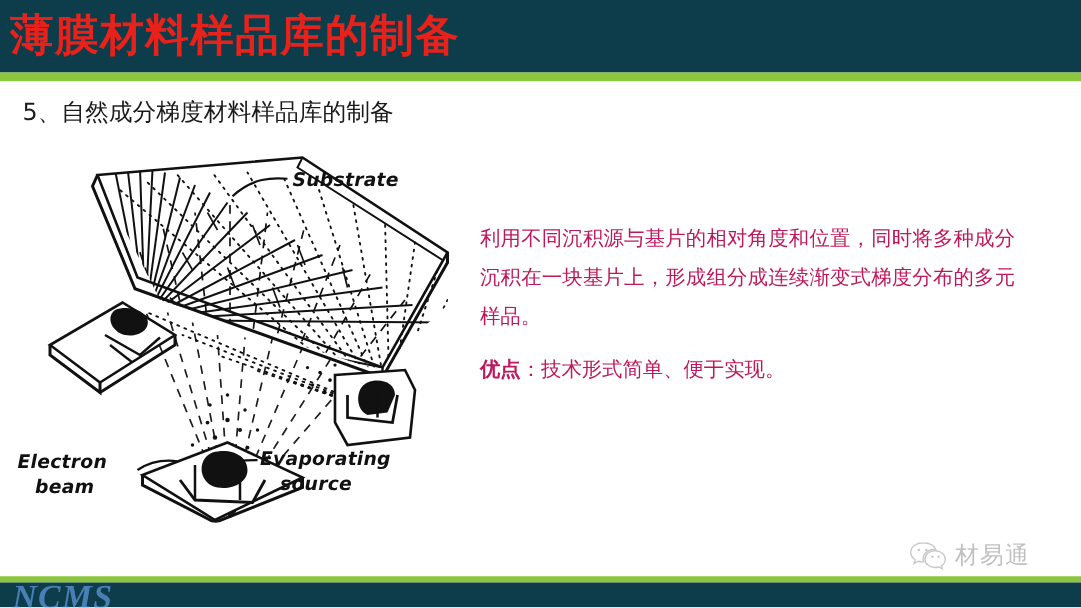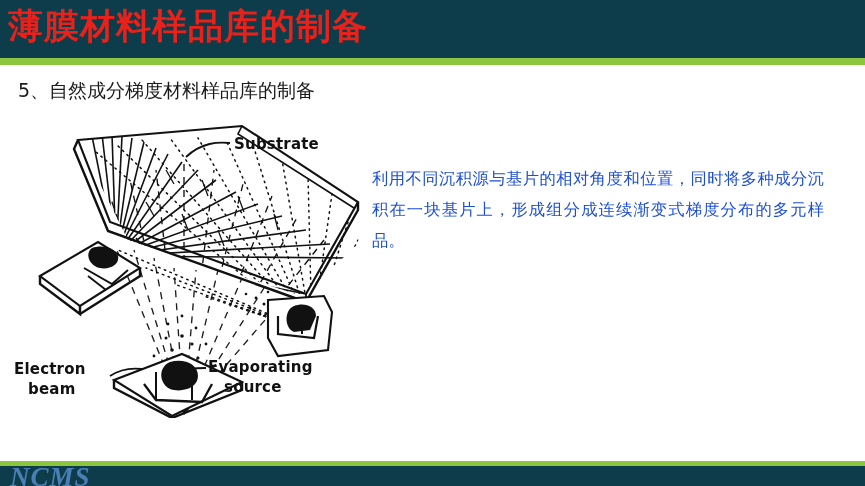--- a/index.html
+++ b/index.html
@@ -32,21 +32,21 @@
   .header-title {
     position: absolute;
     left: 8px;
     top: 6px;
     font-size: 35px;
     line-height: 46px;
     font-weight: 700;
     color: #e8211b;
     letter-spacing: 1px;
     white-space: nowrap;
-    font-family: Liberation Mono, monospace;
+    font-family: Liberation Serif, serif;
   }
   .header-rule {
     position: absolute;
     left: 0;
     top: 58px;
     width: 865px;
     height: 7px;
     background: #8cc63e;
   }
 
@@ -63,41 +63,42 @@
   }
 
   
   .body-col {
     position: absolute;
     left: 372px;
     top: 163px;
     width: 452px;
   }
   .body-col p {
-    margin: 0;
+    margin: 12px;
     font-size: 16.3px;
     line-height: 31px;
-    color: #1d4ed8;
+    color: #be185d;
     text-align: justify;
     font-family: "DejaVu Sans", "Liberation Sans", sans-serif;
   }
   .body-col p.para-flow {
     text-indent: 0;
   }
   .lbl-bold {
     font-weight: 700;
   }
 
   
   .diagram {
     position: absolute;
     left: 6px;
     top: 118px;
     width: 356px;
     height: 300px;
+    font-style: italic;
   }
   .diagram svg {
     display: block;
   }
   .diag-label {
     font-family: "DejaVu Sans", "Liberation Sans", sans-serif;
     font-size: 15px;
     font-weight: 700;
     fill: #111111;
     letter-spacing: 0.2px;
@@ -344,20 +345,34 @@
       <text class="diag-label" x="228" y="31">Substrate</text>
       <text class="diag-label" x="8" y="256">Electron</text>
       <text class="diag-label" x="22" y="276">beam</text>
       <text class="diag-label" x="202" y="254">Evaporating</text>
       <text class="diag-label" x="218" y="274">source</text>
     </svg>
   </div>
 
   <div class="body-col">
     <p class="para-flow">利用不同沉积源与基片的相对角度和位置，同时将多种成分沉积在一块基片上，形成组分成连续渐变式梯度分布的多元样品。</p>
+    <p><span class="lbl-bold">优点</span><span>：技术形式简单、便于实现。</span></p>
   </div>
 
+  <div class="wechat-mark">
+    <span class="wechat-icon">
+      <svg viewBox="0 0 30 24" width="30" height="24" xmlns="http://www.w3.org/2000/svg">
+        <path d="M11.2 2.2C5.9 2.2 1.6 5.6 1.6 9.8c0 2.4 1.4 4.6 3.6 6l-1 3 3.4-1.8c1.1.3 2.3.5 3.6.5h.7c-.3-.7-.4-1.5-.4-2.3 0-4.3 4.2-7.8 9.4-7.8h.7C20.8 4.7 16.4 2.2 11.2 2.2z" fill="none" stroke="#a8a8a8" stroke-width="1.1"></path>
+        <circle cx="8.1" cy="8.0" r="1.05" fill="#a8a8a8"></circle>
+        <circle cx="14.0" cy="8.0" r="1.05" fill="#a8a8a8"></circle>
+        <path d="M21.2 8.6c-4.6 0-8.3 3-8.3 6.7s3.7 6.7 8.3 6.7c1 0 1.9-.1 2.8-.4l2.9 1.5-.8-2.5c1.9-1.2 3.1-3.1 3.1-5.3 0-3.7-3.7-6.7-8-6.7z" fill="none" stroke="#a8a8a8" stroke-width="1.1"></path>
+        <circle cx="18.9" cy="13.4" r="0.95" fill="#a8a8a8"></circle>
+        <circle cx="23.9" cy="13.4" r="0.95" fill="#a8a8a8"></circle>
+      </svg>
+    </span>
+    <span class="wechat-text">材易通</span>
+  </div>
 
   <div class="footer-rule"></div>
   <div class="footer-bar"></div>
   <div class="footer-logo">NCMS</div>
 
 </div>
 
 </body></html>

